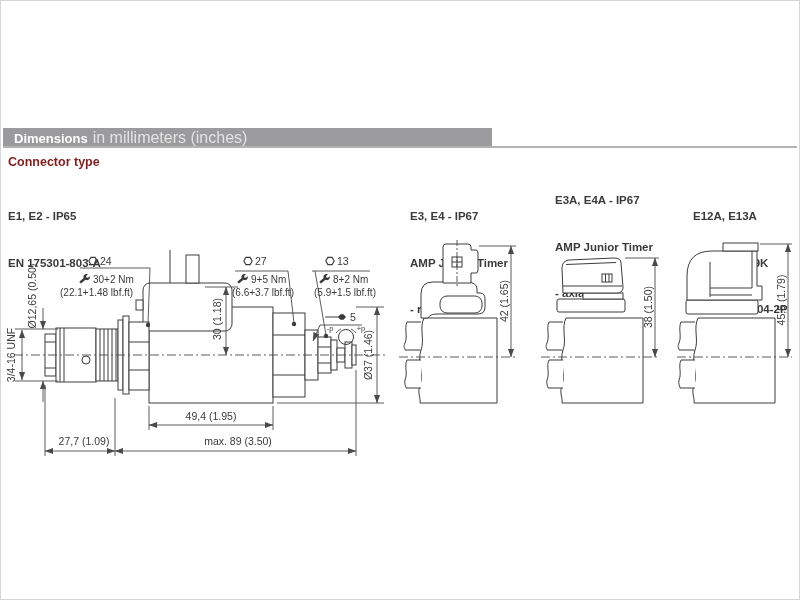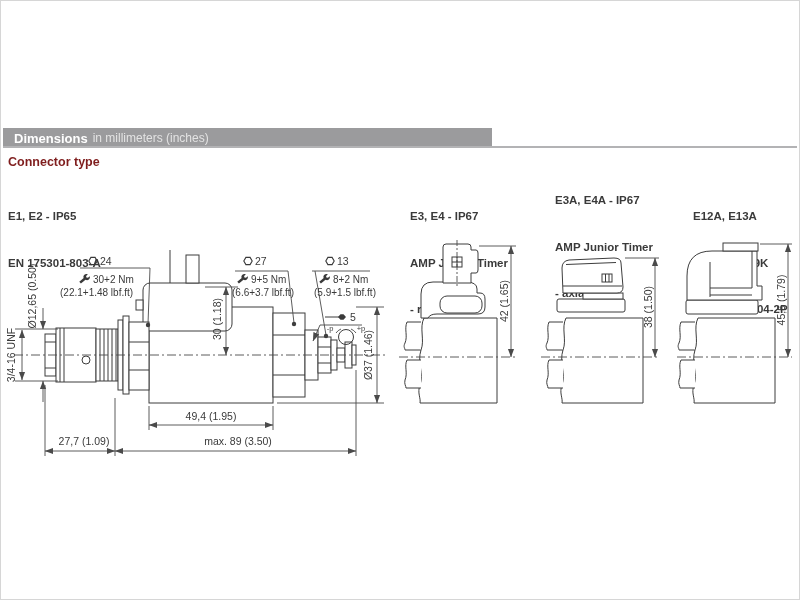--- a/index.html
+++ b/index.html
@@ -6,21 +6,21 @@
   .page{
     position:relative;width:800px;height:600px;background:#ffffff;
     font-family:"Liberation Sans",sans-serif;color:#3a3a3a;overflow:hidden;
     box-shadow:inset 0 0 0 1px #d6d6d6;
   }
   .hdr-bar{
     position:absolute;left:3px;top:128px;width:489px;height:20px;
     background:#9b9b9d;display:flex;align-items:center;
   }
   .hdr-title{font-weight:bold;font-size:13px;color:#ffffff;margin-left:11px;}
-  .hdr-sub{font-size:12px;color:#e3e3e3;margin-left:5px;}
+  .hdr-sub{font-size:16px;color:#e3e3e3;margin-left:5px;}
   .hdr-line{position:absolute;left:3px;top:146px;width:794px;height:2px;background:#b3b3b5;}
   .section-title{position:absolute;left:8px;top:155px;font-size:12.5px;font-weight:bold;color:#7f1d1d;}
   .type-block{position:absolute;font-size:11.5px;line-height:15.5px;color:#3a3a3a;white-space:pre;font-weight:bold;}
   .tb1{left:8px;top:178px;}
   .tb2{left:410px;top:178px;}
   .tb3{left:555px;top:162px;}
   .tb4{left:693px;top:178px;}
   svg{position:absolute;left:0;top:230px;}
   svg .ln{stroke:#3d3d3d;stroke-width:1;fill:none;}
   svg .fw{stroke:#3d3d3d;stroke-width:1;fill:#ffffff;}

